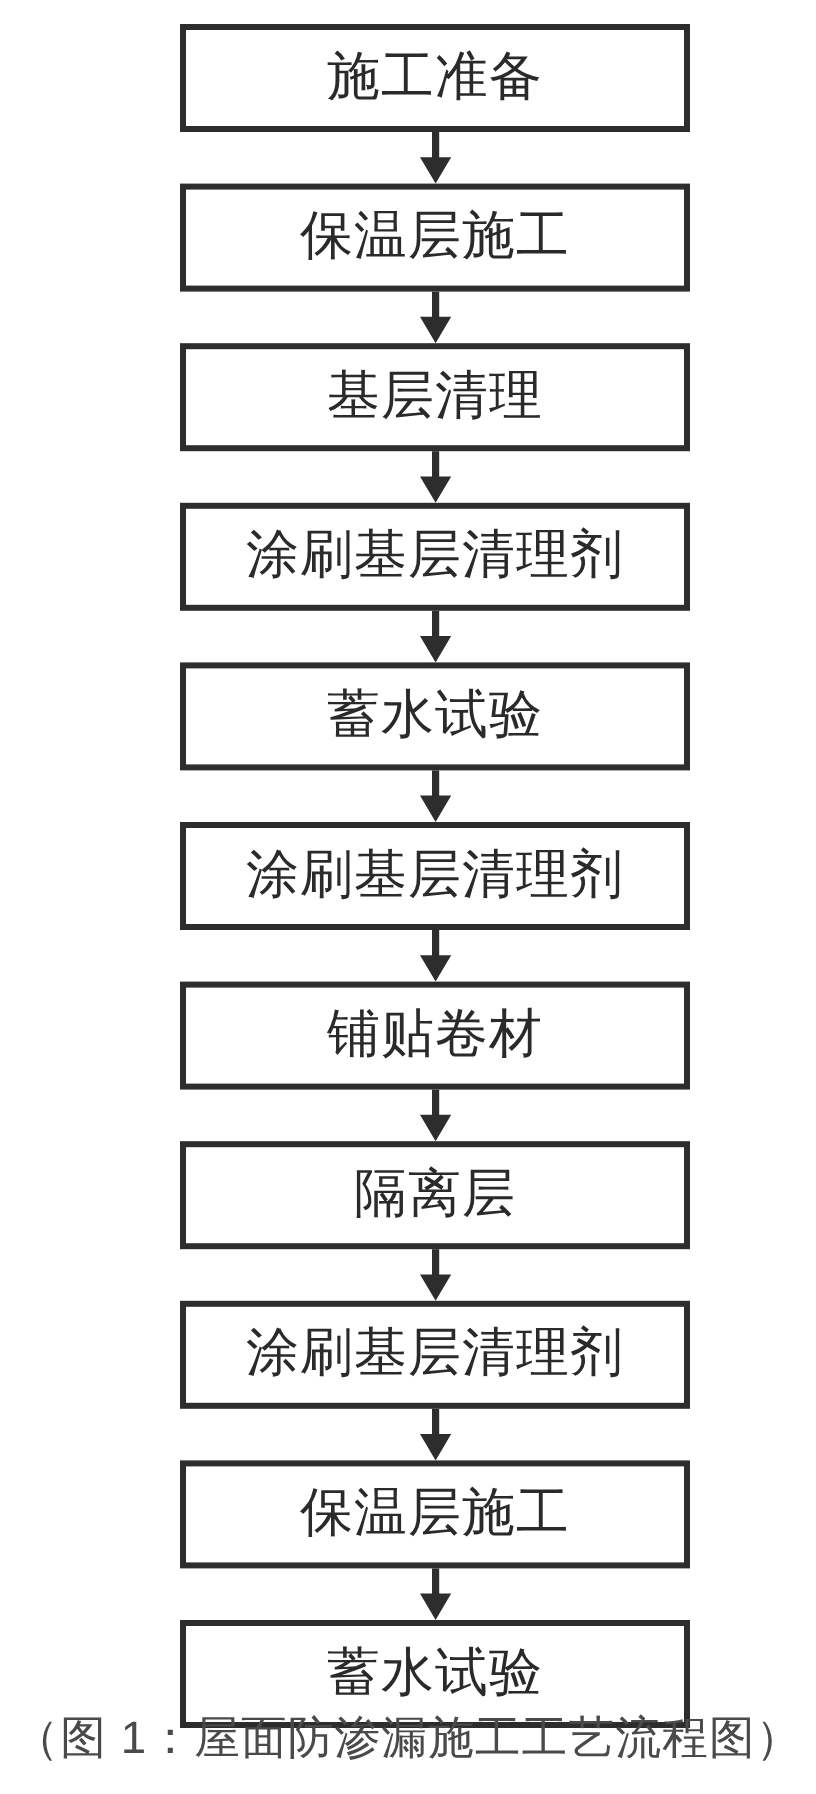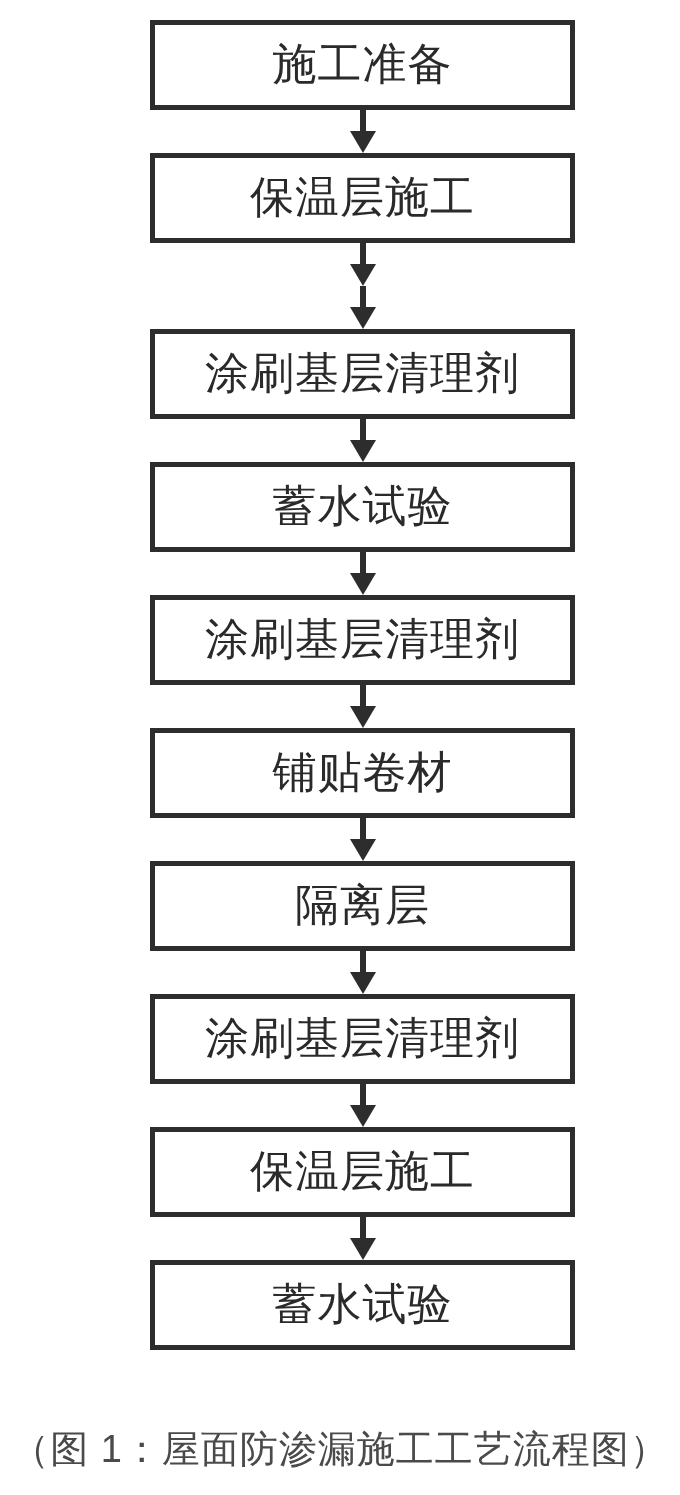--- a/index.html
+++ b/index.html
@@ -132,20 +132,25 @@
       <div class="node-group">
         <div class="process-box">
           <span class="process-label">保温层施工</span>
         </div>
       </div>
       <div class="connector">
         <div class="connector-stem"></div>
         <div class="connector-head"></div>
       </div>
 
+      <div class="node-group">
+        <div class="process-box">
+          <span class="process-label">基层清理</span>
+        </div>
+      </div>
       <div class="connector">
         <div class="connector-stem"></div>
         <div class="connector-head"></div>
       </div>
 
       <div class="node-group">
         <div class="process-box">
           <span class="process-label">涂刷基层清理剂</span>
         </div>
       </div>

